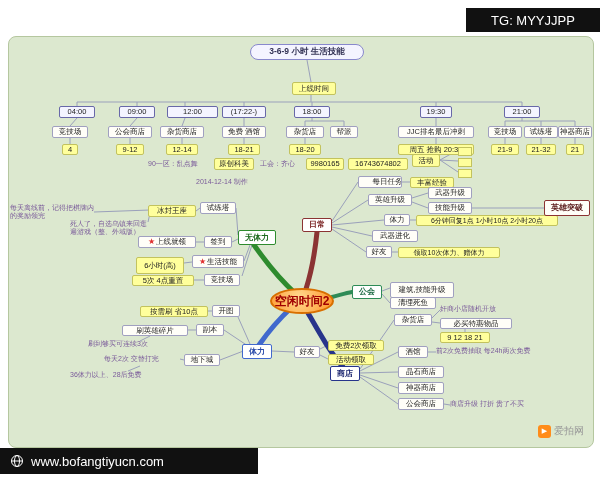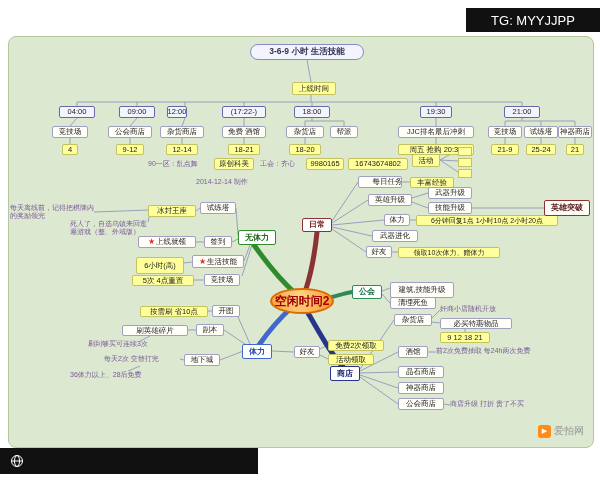--- a/index.html
+++ b/index.html
@@ -166,21 +166,21 @@
   <path d="M332,297 C340,295 346,293 352,292" stroke="#2e8b57" stroke-width="4" fill="none" stroke-linecap="round"></path>
   <path d="M292,307 C278,320 268,332 259,345" stroke="#4169cd" stroke-width="5" fill="none" stroke-linecap="round"></path>
   <path d="M308,313 C320,334 330,352 343,367" stroke="#27348b" stroke-width="5" fill="none" stroke-linecap="round"></path>
 </svg>
 
 <div class="title-bubble" style="left:250px;top:44px;width:114px;height:16px;">3-6-9 小时 生活技能</div>
 <div class="n yellow" style="left:292px;top:82px;width:44px;height:13px;">上线时间</div>
 
 <div class="n time" style="left:59px;top:106px;width:36px;height:12px;">04:00</div>
 <div class="n time" style="left:119px;top:106px;width:36px;height:12px;">09:00</div>
-<div class="n time" style="left:167px;top:106px;width:20px;height:12px;">12:00</div>
+<div class="n time" style="left:167px;top:106px;width:51px;height:12px;">12:00</div>
 <div class="n time" style="left:222px;top:106px;width:44px;height:12px;">(17:22-)</div>
 <div class="n time" style="left:294px;top:106px;width:36px;height:12px;">18:00</div>
 <div class="n time" style="left:420px;top:106px;width:32px;height:12px;">19:30</div>
 <div class="n time" style="left:504px;top:106px;width:36px;height:12px;">21:00</div>
 
 <div class="n" style="left:52px;top:126px;width:36px;height:12px;">竞技场</div>
 <div class="n" style="left:108px;top:126px;width:44px;height:12px;">公会商店</div>
 <div class="n" style="left:160px;top:126px;width:44px;height:12px;">杂货商店</div>
 <div class="n" style="left:222px;top:126px;width:44px;height:12px;">免费 酒馆</div>
 <div class="n" style="left:286px;top:126px;width:38px;height:12px;">杂货店</div>
@@ -190,21 +190,21 @@
 <div class="n" style="left:524px;top:126px;width:34px;height:12px;">试练塔</div>
 <div class="n" style="left:558px;top:126px;width:34px;height:12px;">神器商店</div>
 
 <div class="n yellow" style="left:62px;top:144px;width:16px;height:11px;">4</div>
 <div class="n yellow" style="left:116px;top:144px;width:28px;height:11px;">9-12</div>
 <div class="n yellow" style="left:166px;top:144px;width:32px;height:11px;">12-14</div>
 <div class="n yellow" style="left:228px;top:144px;width:32px;height:11px;">18-21</div>
 <div class="n yellow" style="left:289px;top:144px;width:32px;height:11px;">18-20</div>
 <div class="n yellow" style="left:398px;top:144px;width:76px;height:11px;">周五 抢购 20:30</div>
 <div class="n yellow" style="left:491px;top:144px;width:28px;height:11px;">21-9</div>
-<div class="n yellow" style="left:526px;top:144px;width:30px;height:11px;">25-24</div>
+<div class="n yellow" style="left:526px;top:144px;width:30px;height:11px;">21-32</div>
 <div class="n yellow" style="left:566px;top:144px;width:18px;height:11px;">21</div>
 
 <div class="txt" style="left:148px;top:160px;width:64px;white-space:nowrap;">90一区：乱点舞</div>
 <div class="n yellow" style="left:214px;top:158px;width:40px;height:12px;">原创科美</div>
 <div class="txt" style="left:260px;top:160px;width:44px;white-space:nowrap;">工会：齐心</div>
 <div class="n yellow" style="left:306px;top:158px;width:38px;height:12px;">9980165</div>
 <div class="n yellow" style="left:348px;top:158px;width:60px;height:12px;">16743674802</div>
 <div class="n yellow" style="left:412px;top:154px;width:28px;height:13px;">活动</div>
 <div class="stub" style="left:458px;top:147px;"></div>
 <div class="stub" style="left:458px;top:158px;"></div>
@@ -274,18 +274,19 @@
 <div class="txt" style="left:450px;top:400px;width:104px;white-space:nowrap;">商店升级 打折 贵了不买</div>
 
 <div class="tg-banner">TG: MYYJJPP</div>
 
 <div class="url-bar">
   <svg width="14" height="14" viewBox="0 0 14 14">
     <circle cx="7" cy="7" r="5.5" fill="none" stroke="#fff" stroke-width="1"></circle>
     <ellipse cx="7" cy="7" rx="2.5" ry="5.5" fill="none" stroke="#fff" stroke-width="1"></ellipse>
     <line x1="1.5" y1="7" x2="12.5" y2="7" stroke="#fff" stroke-width="1"></line>
   </svg>
+  <span>www.bofangtiyucn.com</span>
 </div>
 
 <div class="watermark">
   <span class="wm-icon">▶</span>
   <span class="wm-text">爱拍网</span>
 </div>
 
 </body></html>

